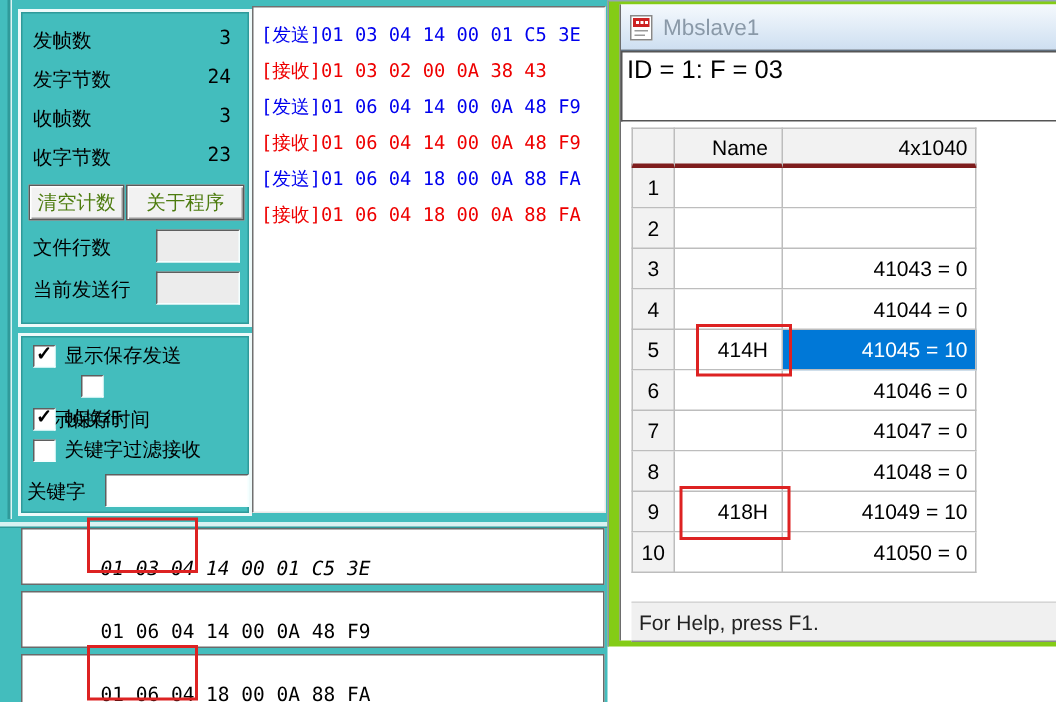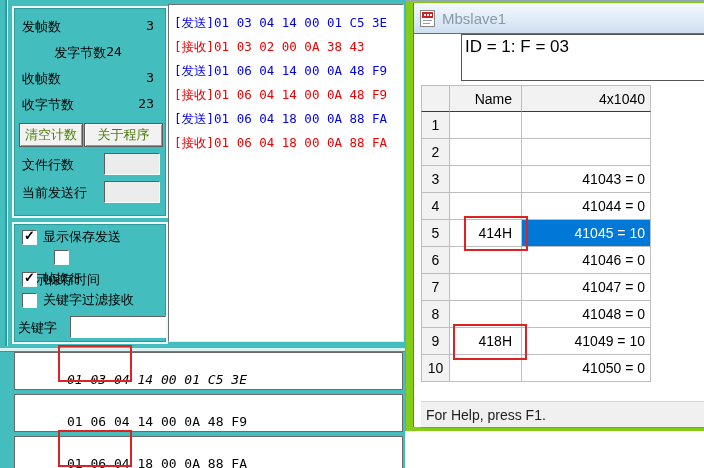--- a/index.html
+++ b/index.html
@@ -58,30 +58,30 @@
                border-bottom:1px solid #5f6f7f;display:flex;align-items:center;padding-left:6px;box-sizing:border-box;}
   .mb-title{font-size:15px;color:#8a99a8;margin-left:7px;}
   .doc-icon{width:15px;height:17px;background:#ffffff;border:1px solid #888888;position:relative;box-sizing:border-box;}
   .doc-icon .red{position:absolute;left:1px;top:1px;right:1px;height:6px;background:#cc2222;}
   .doc-icon .red i{position:absolute;top:2px;width:2px;height:2px;background:#ffffff;}
   .doc-icon .l1{position:absolute;left:2px;right:2px;top:9px;height:1px;background:#9a9a9a;}
   .doc-icon .l2{position:absolute;left:2px;right:4px;top:12px;height:1px;background:#9a9a9a;}
 
   .id-box{position:absolute;left:0;top:31px;right:0;height:47px;background:#ffffff;
           border:1px solid #555555;border-right:none;box-sizing:border-box;
-          font-size:17px;color:#000;padding:2px 16px 0 3px;margin-left:47px;}
+          font-size:17px;color:#000;padding:2px 16px 0 3px;}
 
   .grid{position:absolute;left:7px;top:82px;}
   .grow{display:flex;}
   .gcell{box-sizing:border-box;border-right:1px solid #bdbdbd;border-bottom:1px solid #bdbdbd;
          font-size:14px;color:#000;display:flex;align-items:center;}
   .c-num{width:29px;background:#f2f2f2;justify-content:center;}
   .c-name{width:72px;background:#ffffff;justify-content:flex-end;padding-right:9px;}
   .c-val{width:129px;background:#ffffff;justify-content:flex-end;padding-right:5px;}
-  .ghead .gcell{background:#f2f2f2;border-top:1px solid #bdbdbd;border-bottom:1px solid #7f1d1d;height:27px;}
+  .ghead .gcell{background:#f2f2f2;border-top:1px solid #bdbdbd;border-bottom:3px solid #7f1d1d;height:27px;}
   .ghead .c-num{border-left:1px solid #bdbdbd;}
   .gbody .gcell{height:27px;}
   .gbody .c-num{border-left:1px solid #bdbdbd;}
   .c-val.selected{background:#0078d7;color:#ffffff;}
 
   .mb-statusbar{position:absolute;left:7px;right:0;top:398px;height:27px;background:#f0f0f0;
                 border-top:1px solid #d5d5d5;border-bottom:1px solid #8a8a8a;box-sizing:border-box;
                 font-size:14px;color:#222;display:flex;align-items:center;padding-left:5px;}
 
   
@@ -93,21 +93,21 @@
 <div class="screen">
 
   <div class="left-app">
     <div class="left-groove"></div>
 
     <div class="tealpanel panel-top">
       <div class="counter-row" style="top:10px;">
         <span>发帧数</span>
         <span class="val">3</span>
       </div>
-      <div class="counter-row" style="top:36px;justify-content:center;">
+      <div class="counter-row" style="top:36px;">
         <span>发字节数</span>
         <span class="val">24</span>
       </div>
       <div class="counter-row" style="top:62px;">
         <span>收帧数</span>
         <span class="val">3</span>
       </div>
       <div class="counter-row" style="top:88px;gap:24px;">
         <span>收字节数</span>
         <span class="val">23</span>

